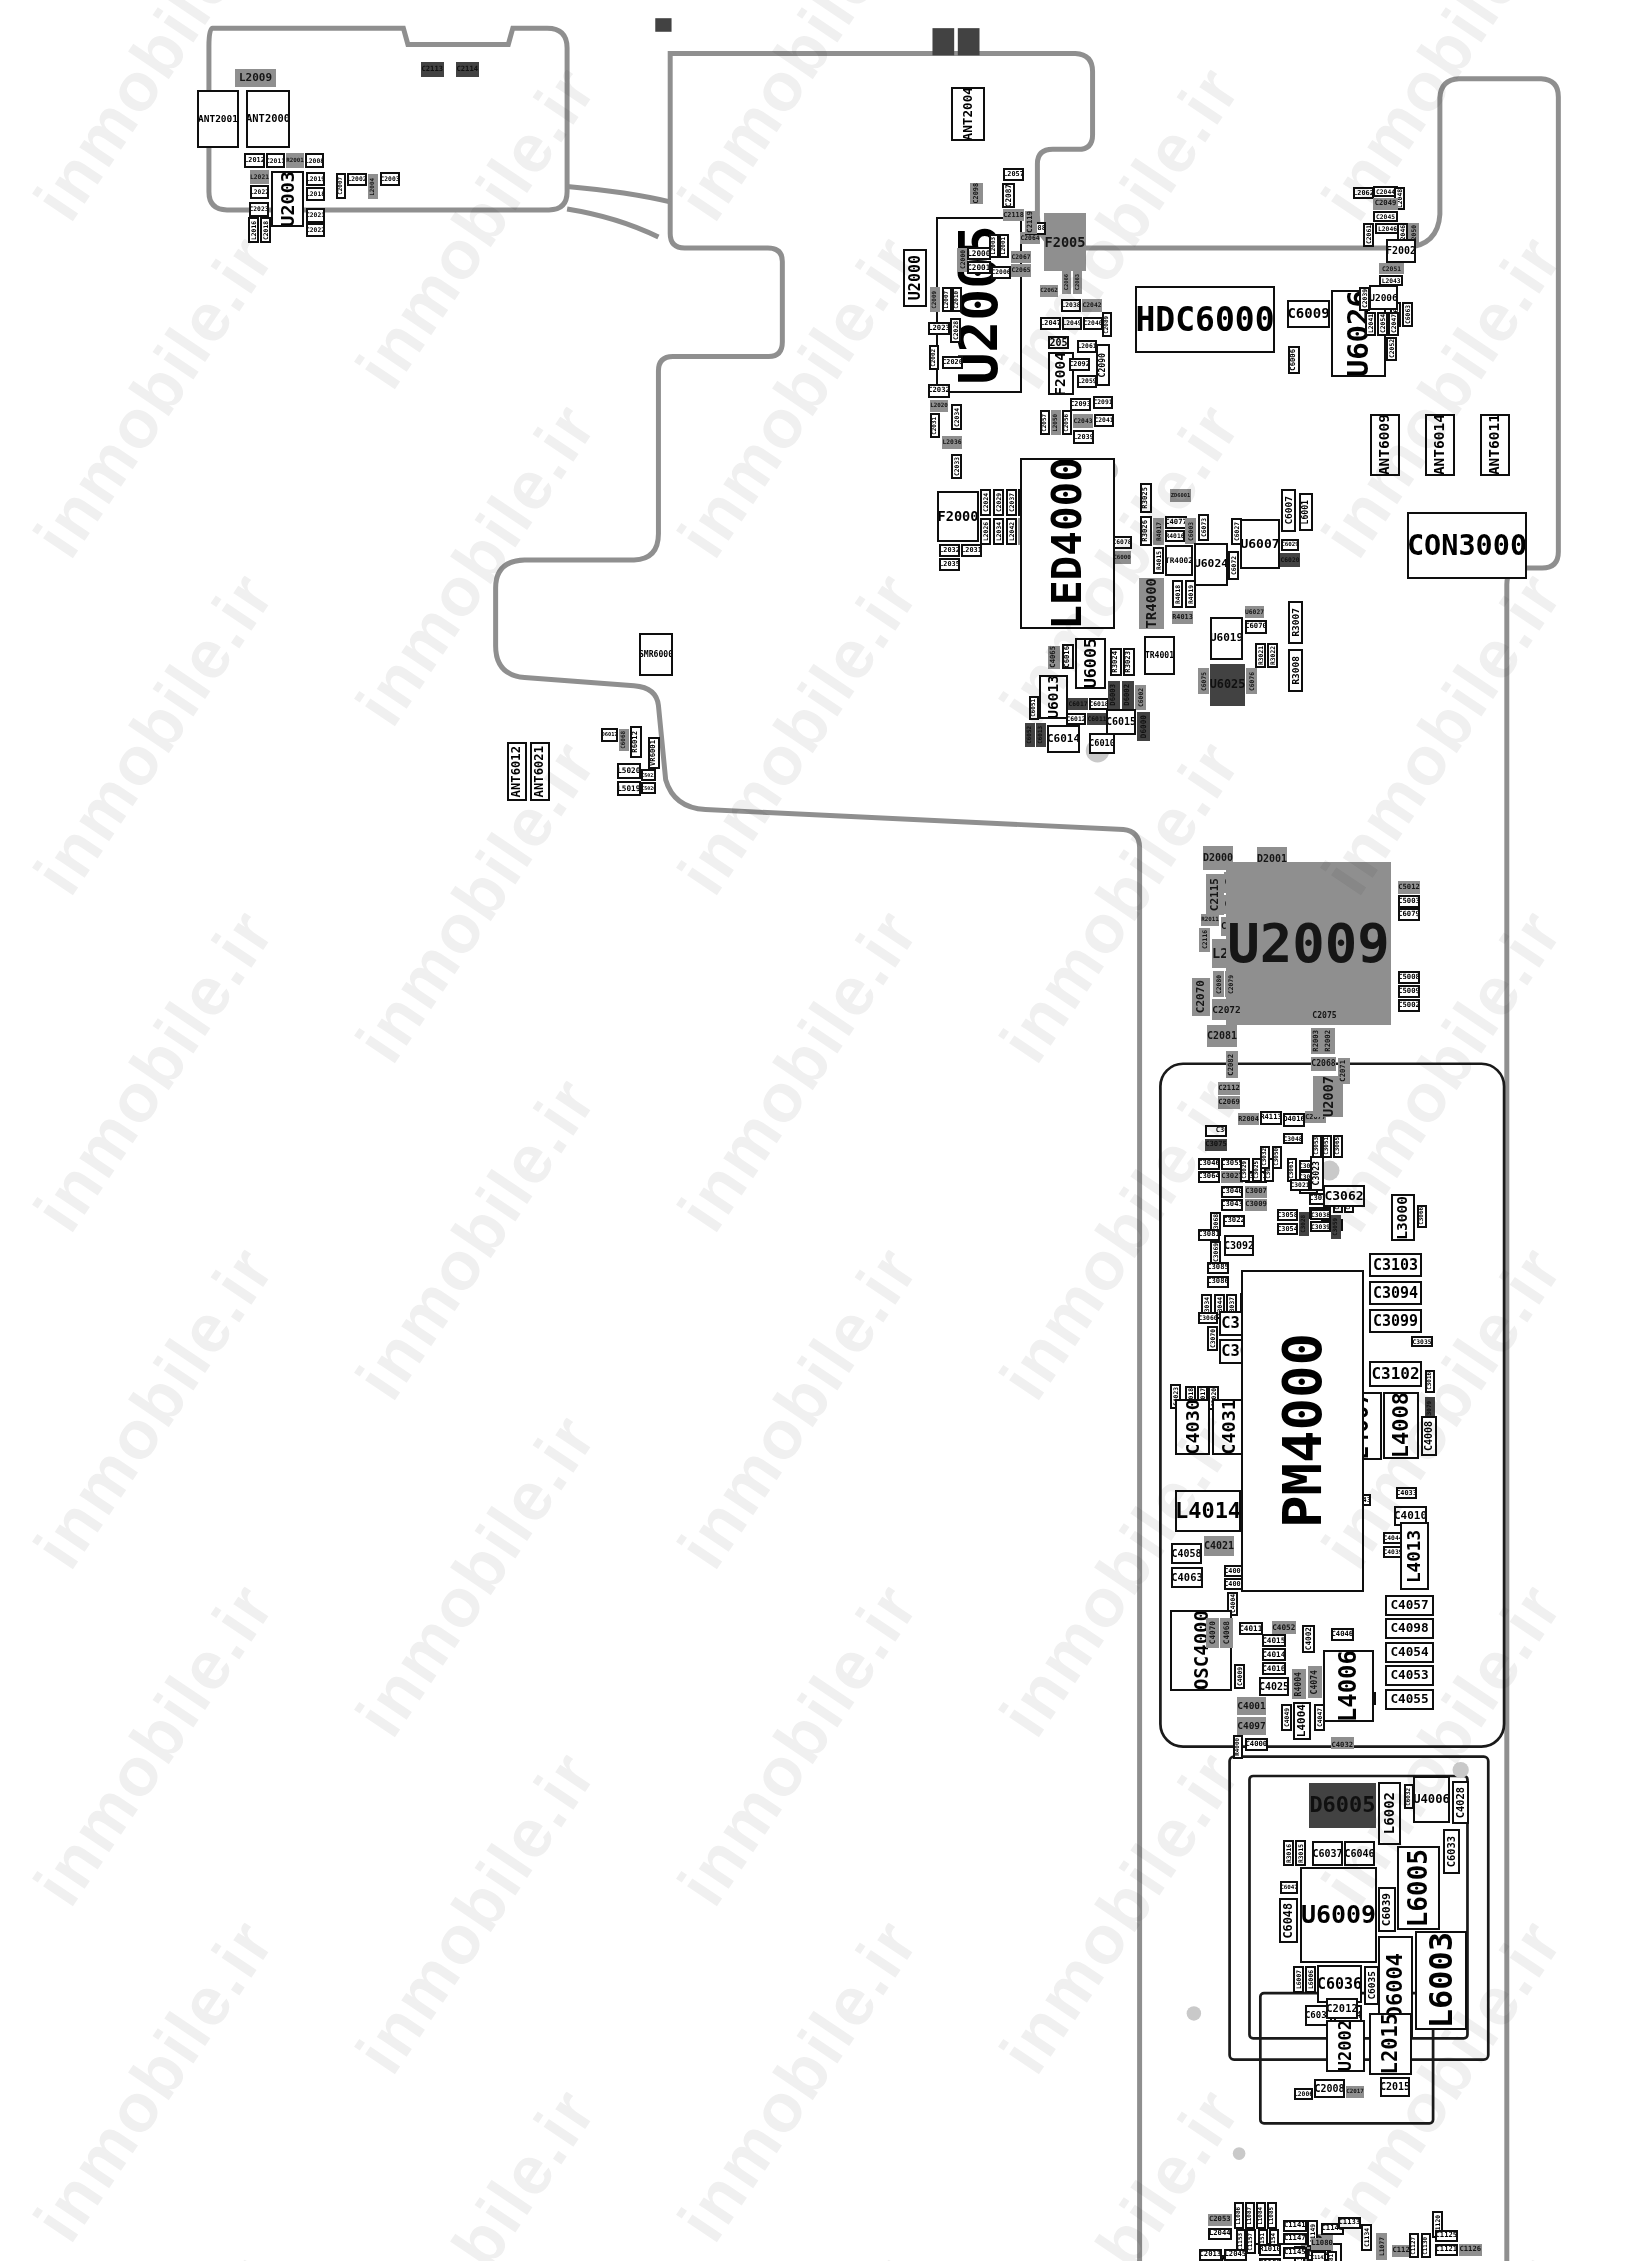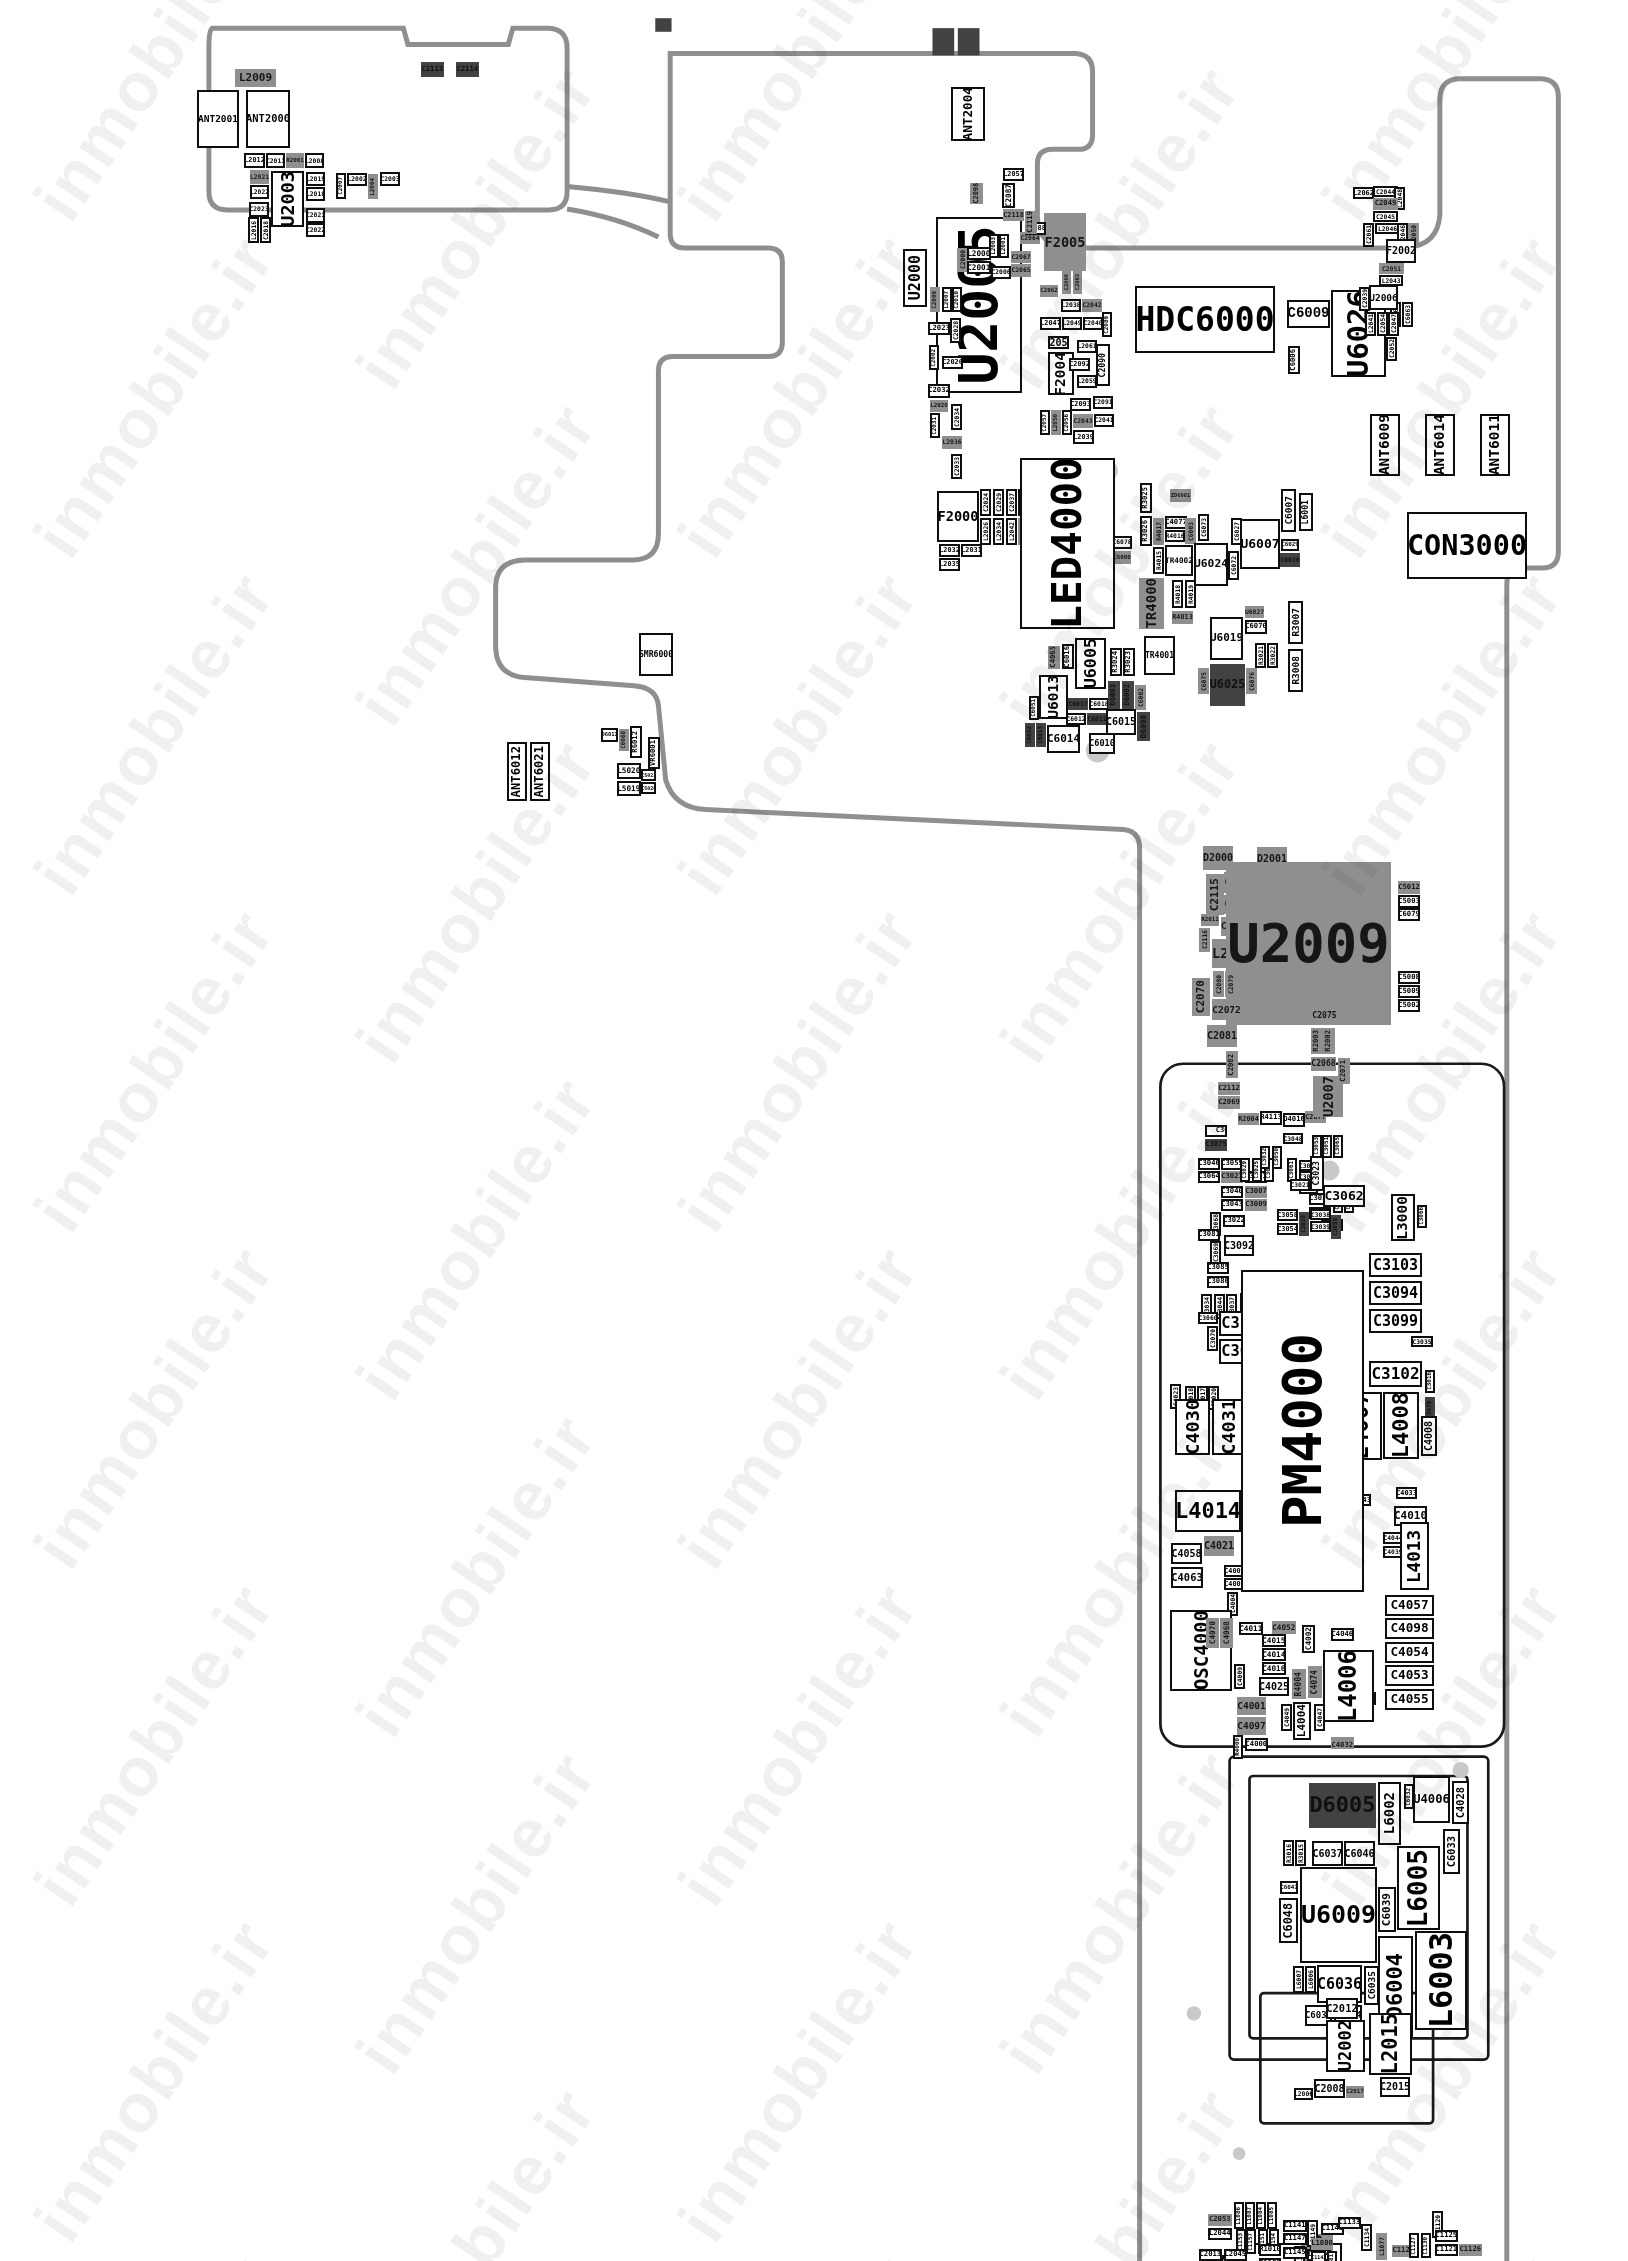--- a/index.html
+++ b/index.html
@@ -318,21 +318,21 @@
       <div class="cmp s2" style="left: 1091px; top: 542px; width: 19px; height: 13.6px;">
         <span style="font-size: 6.3px; font-weight: bold;">C6050</span>
       </div>
       <div class="cmp s0" style="left: 1112px; top: 536px; width: 20px; height: 12.7px;">
         <span style="font-size: 6.3px; font-weight: bold;">C6078</span>
       </div>
       <div class="cmp s1" style="left: 1113px; top: 551px; width: 18px; height: 12.7px;">
         <span style="font-size: 5.9px; font-weight: bold;">C6000</span>
       </div>
       <div class="cmp s0" style="left: 1287px; top: 300px; width: 43px; height: 28px;">
-        <span style="font-size: 14px; font-weight: bold; font-family: Liberation Mono, monospace;">C6009</span>
+        <span style="font-size: 14px; font-weight: bold;">C6009</span>
       </div>
       <div class="cmp s0 rot" style="left: 1331px; top: 290px; width: 55px; height: 87px;">
         <span style="font-size: 29px; font-weight: bold;">U6026</span>
       </div>
       <div class="cmp s0 rot" style="left: 1390px; top: 302px; width: 11px; height: 25px;">
         <span style="font-size: 6.3px; font-weight: bold;">C6062</span>
       </div>
       <div class="cmp s0 rot" style="left: 1402px; top: 302px; width: 11px; height: 25px;">
         <span style="font-size: 6.3px; font-weight: bold;">C6063</span>
       </div>

